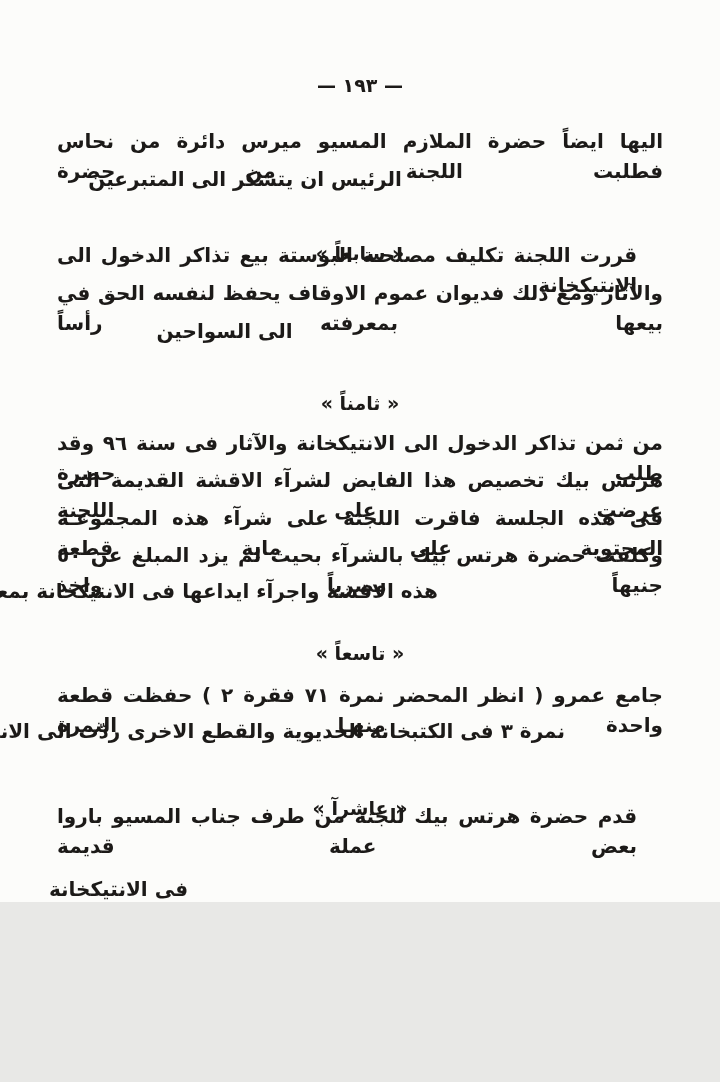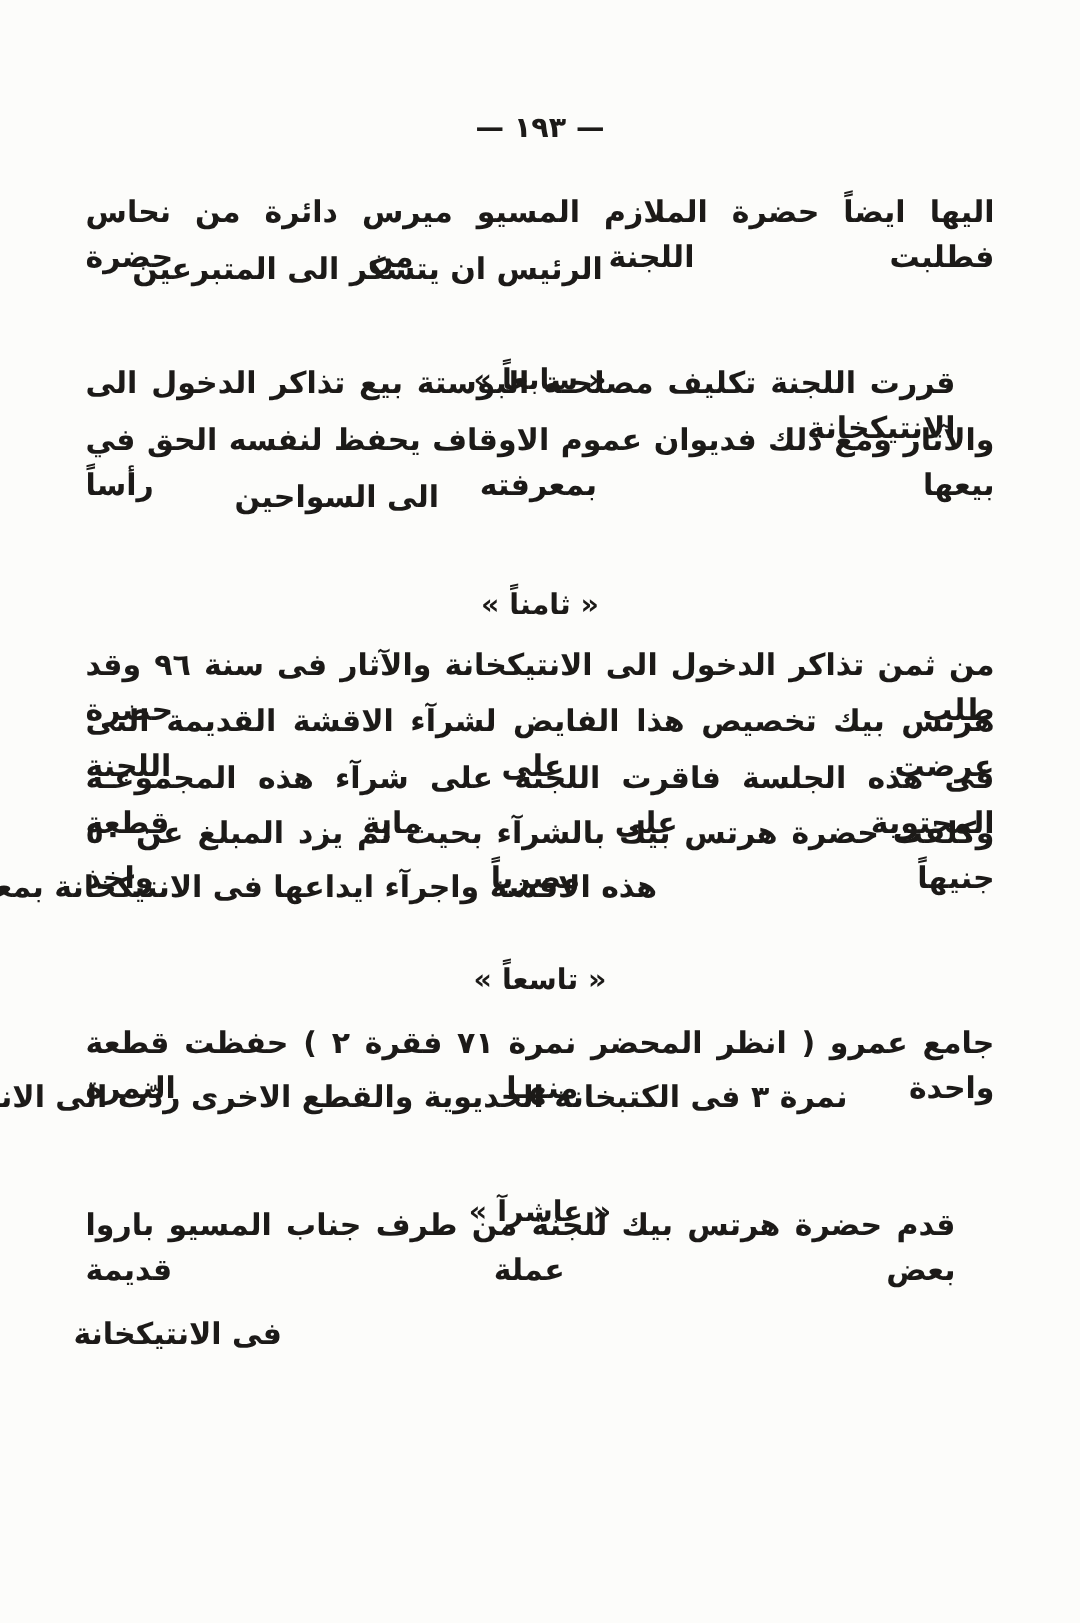--- a/index.html
+++ b/index.html
@@ -4,21 +4,21 @@
 <style>
   html, body {
     margin: 0;
     padding: 0;
     background: #e8e8e6;
     font-family: "DejaVu Sans", sans-serif;
   }
   .page {
     position: relative;
     width: 720px;
-    height: 1082px;
+    height: 902px;
     margin: 0 auto;
     background: #fcfcfa;
     color: #1c1a18;
     direction: rtl;
     overflow: hidden;
   }
   .page-number {
     position: absolute;
     top: 74px;
     left: 0;

